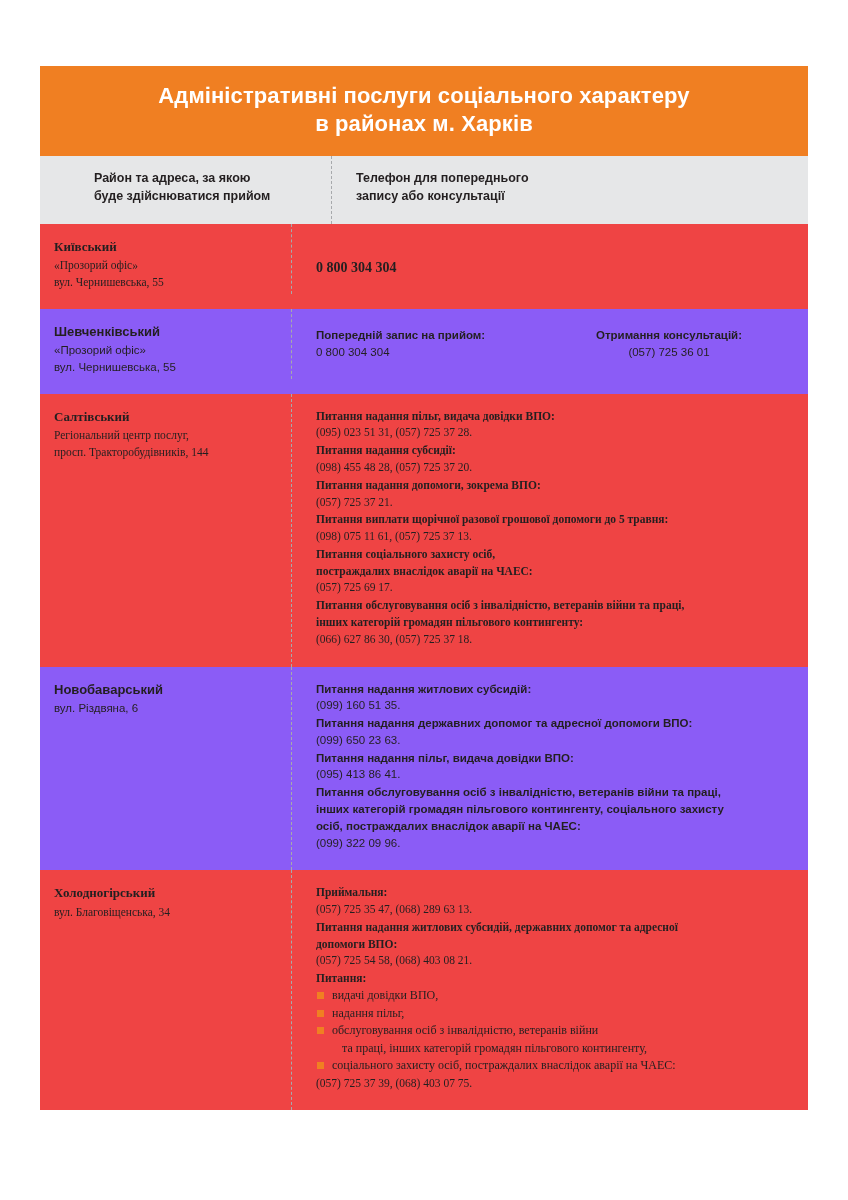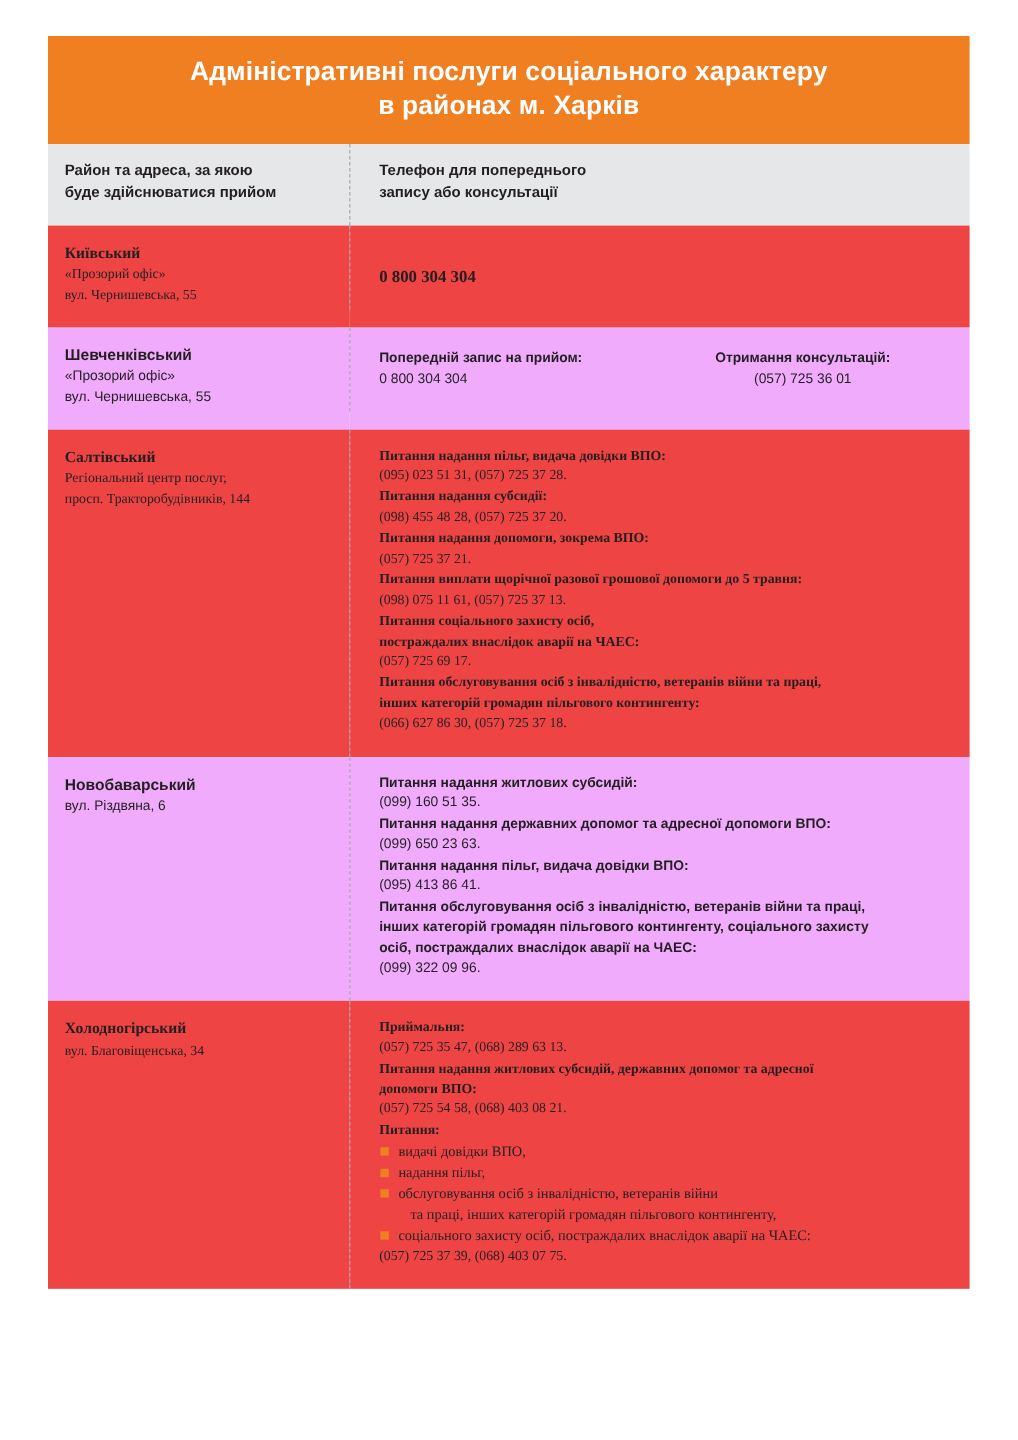--- a/index.html
+++ b/index.html
@@ -29,20 +29,21 @@
   
   .title-banner {
     background: #f07f22;
     color: #ffffff;
     text-align: center;
     padding: 16px 30px 18px 30px;
     font-size: 22px;
     font-weight: bold;
     line-height: 1.28;
     letter-spacing: 0.1px;
+    margin-top: 36px;
   }
   .title-banner .line {
     display: block;
     white-space: nowrap;
   }
 
   
   .tbl {
     width: 100%;
     border-collapse: collapse;
@@ -51,23 +52,24 @@
   .tbl col.c-left  { width: 251px; }
   .tbl col.c-right { width: 517px; }
 
   .tbl td {
     vertical-align: top;
     padding: 0;
   }
 
   .row-head td {
     background: #e6e7e8;
+    padding-left: 40px;
   }
   .row-shaded td {
-    background: #f0abfc;
+    background: #8b5cf6;
   }
   .row-plain td {
     background: #ef4444;
     font-family: Liberation Serif, serif;
   }
 
   .cell-left {
     padding: 14px 18px 18px 14px;
     position: relative;
   }

